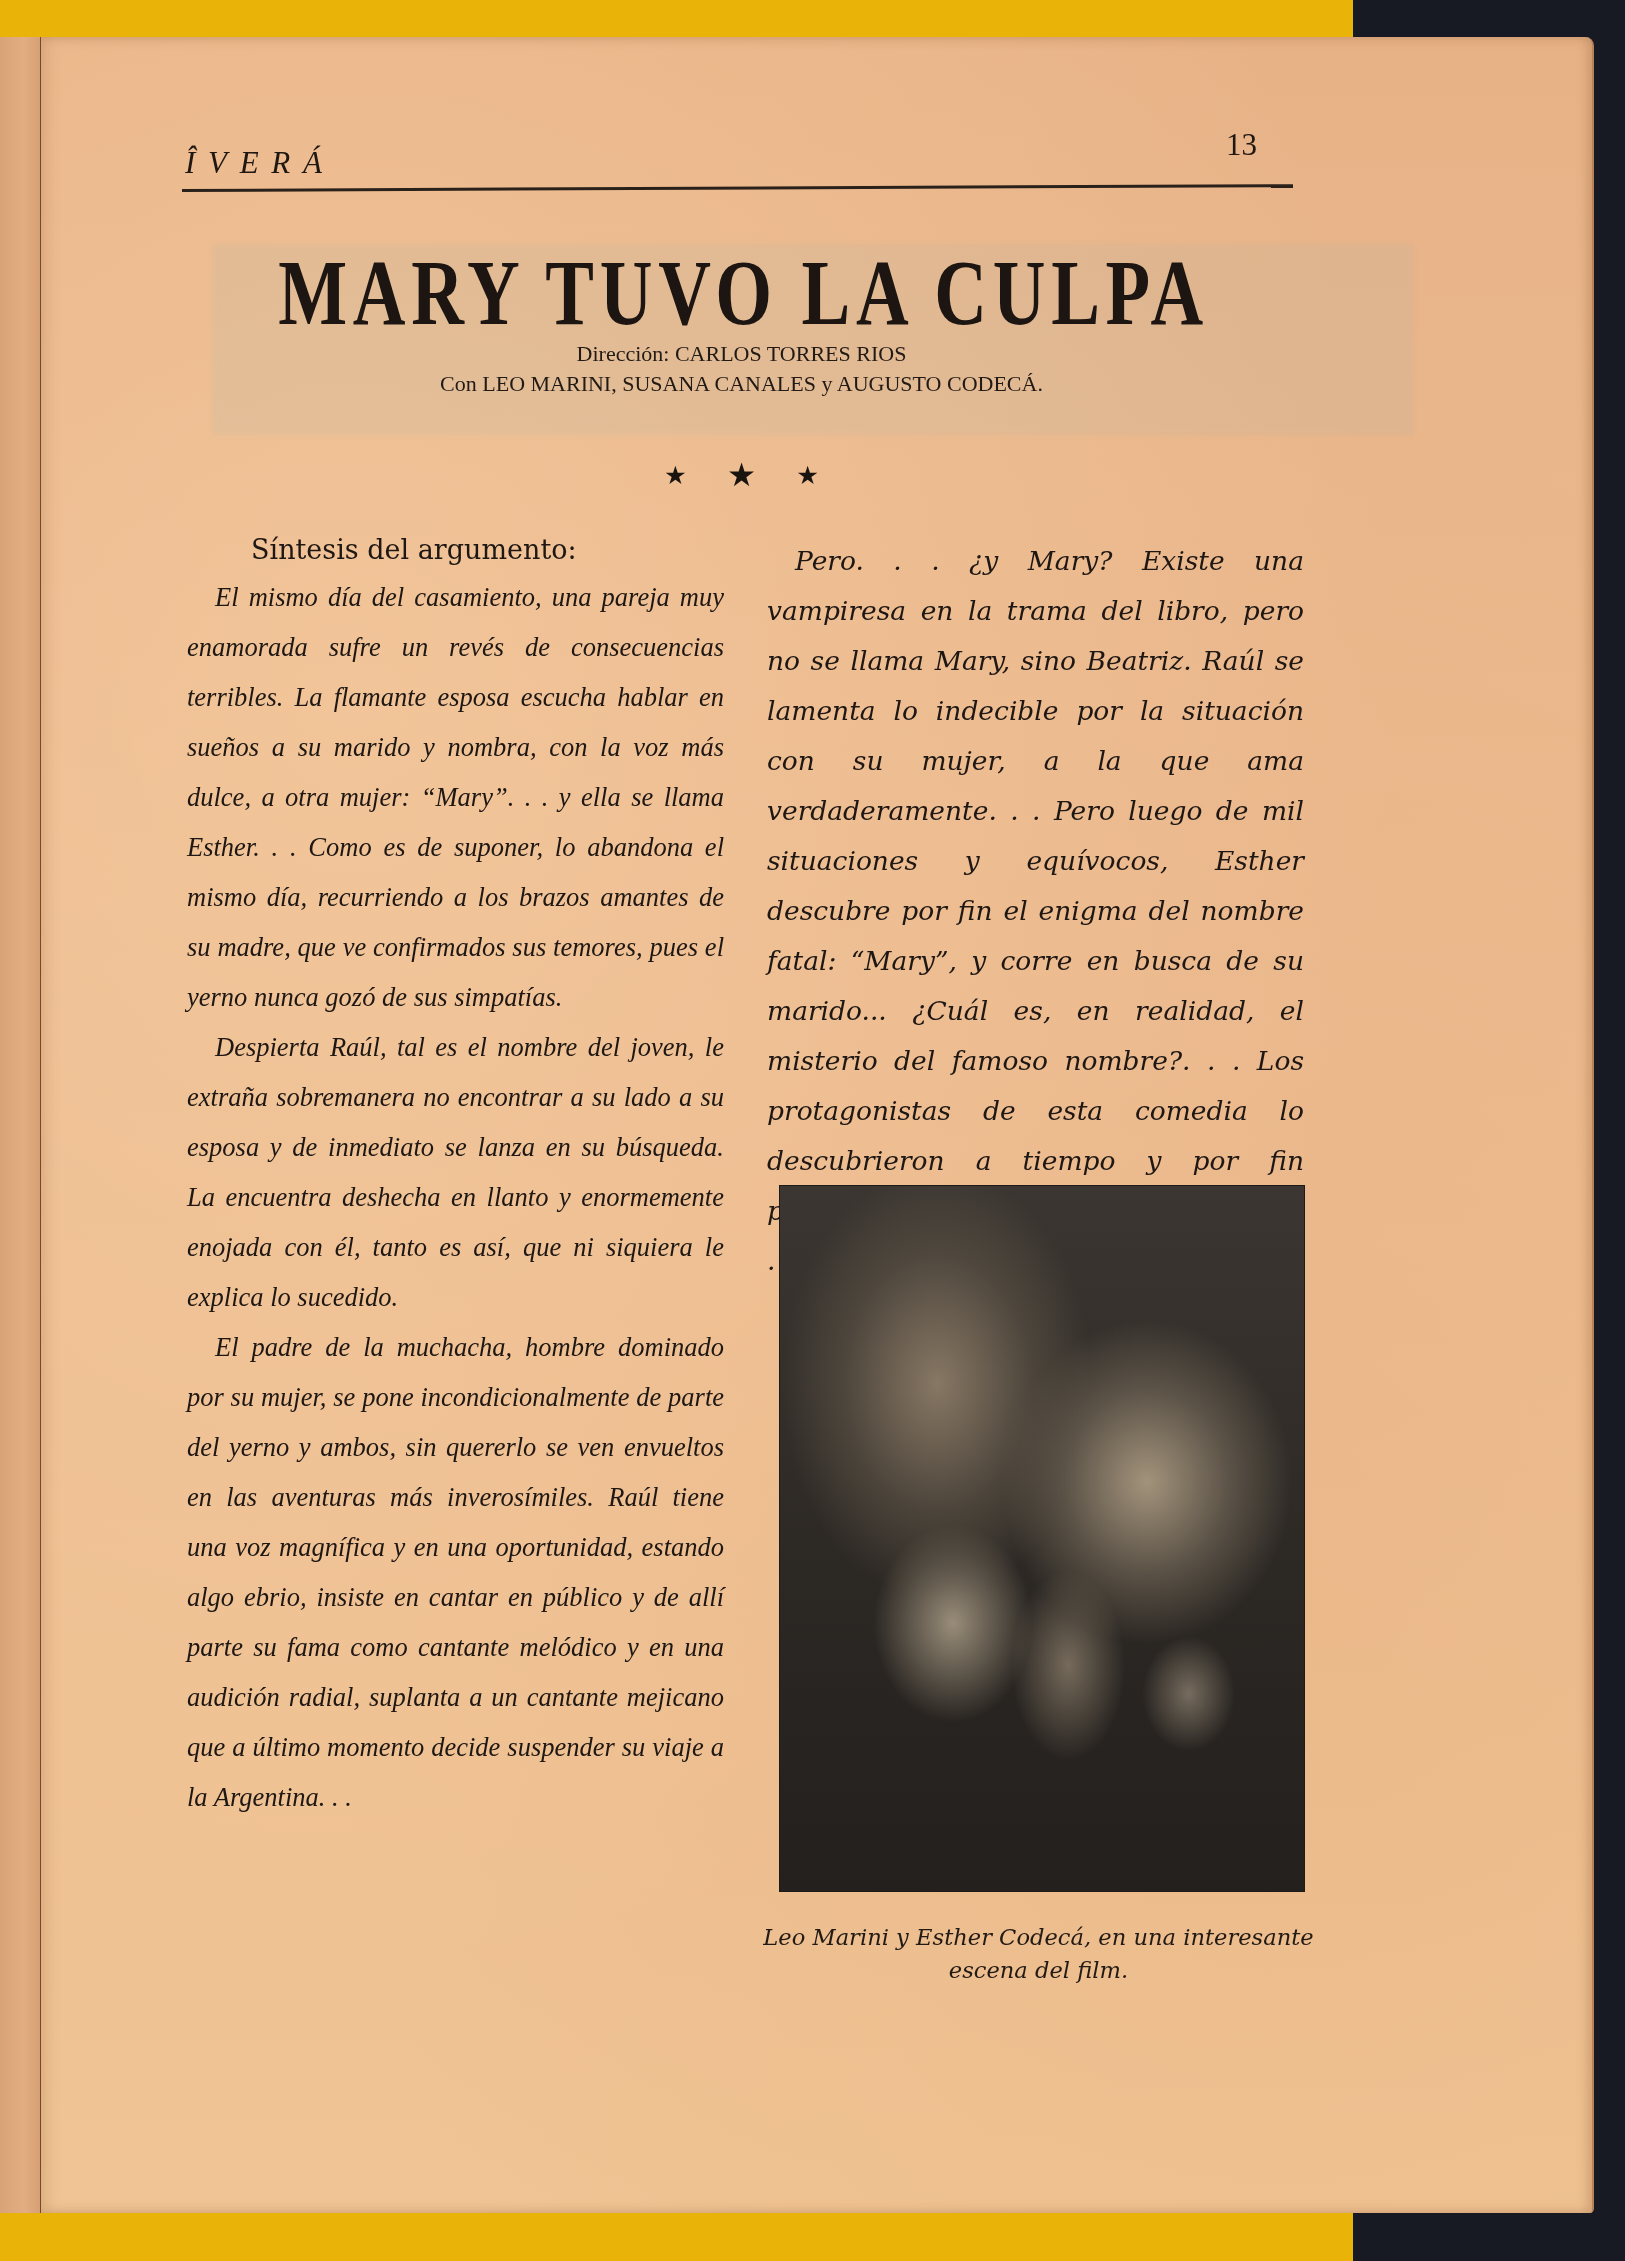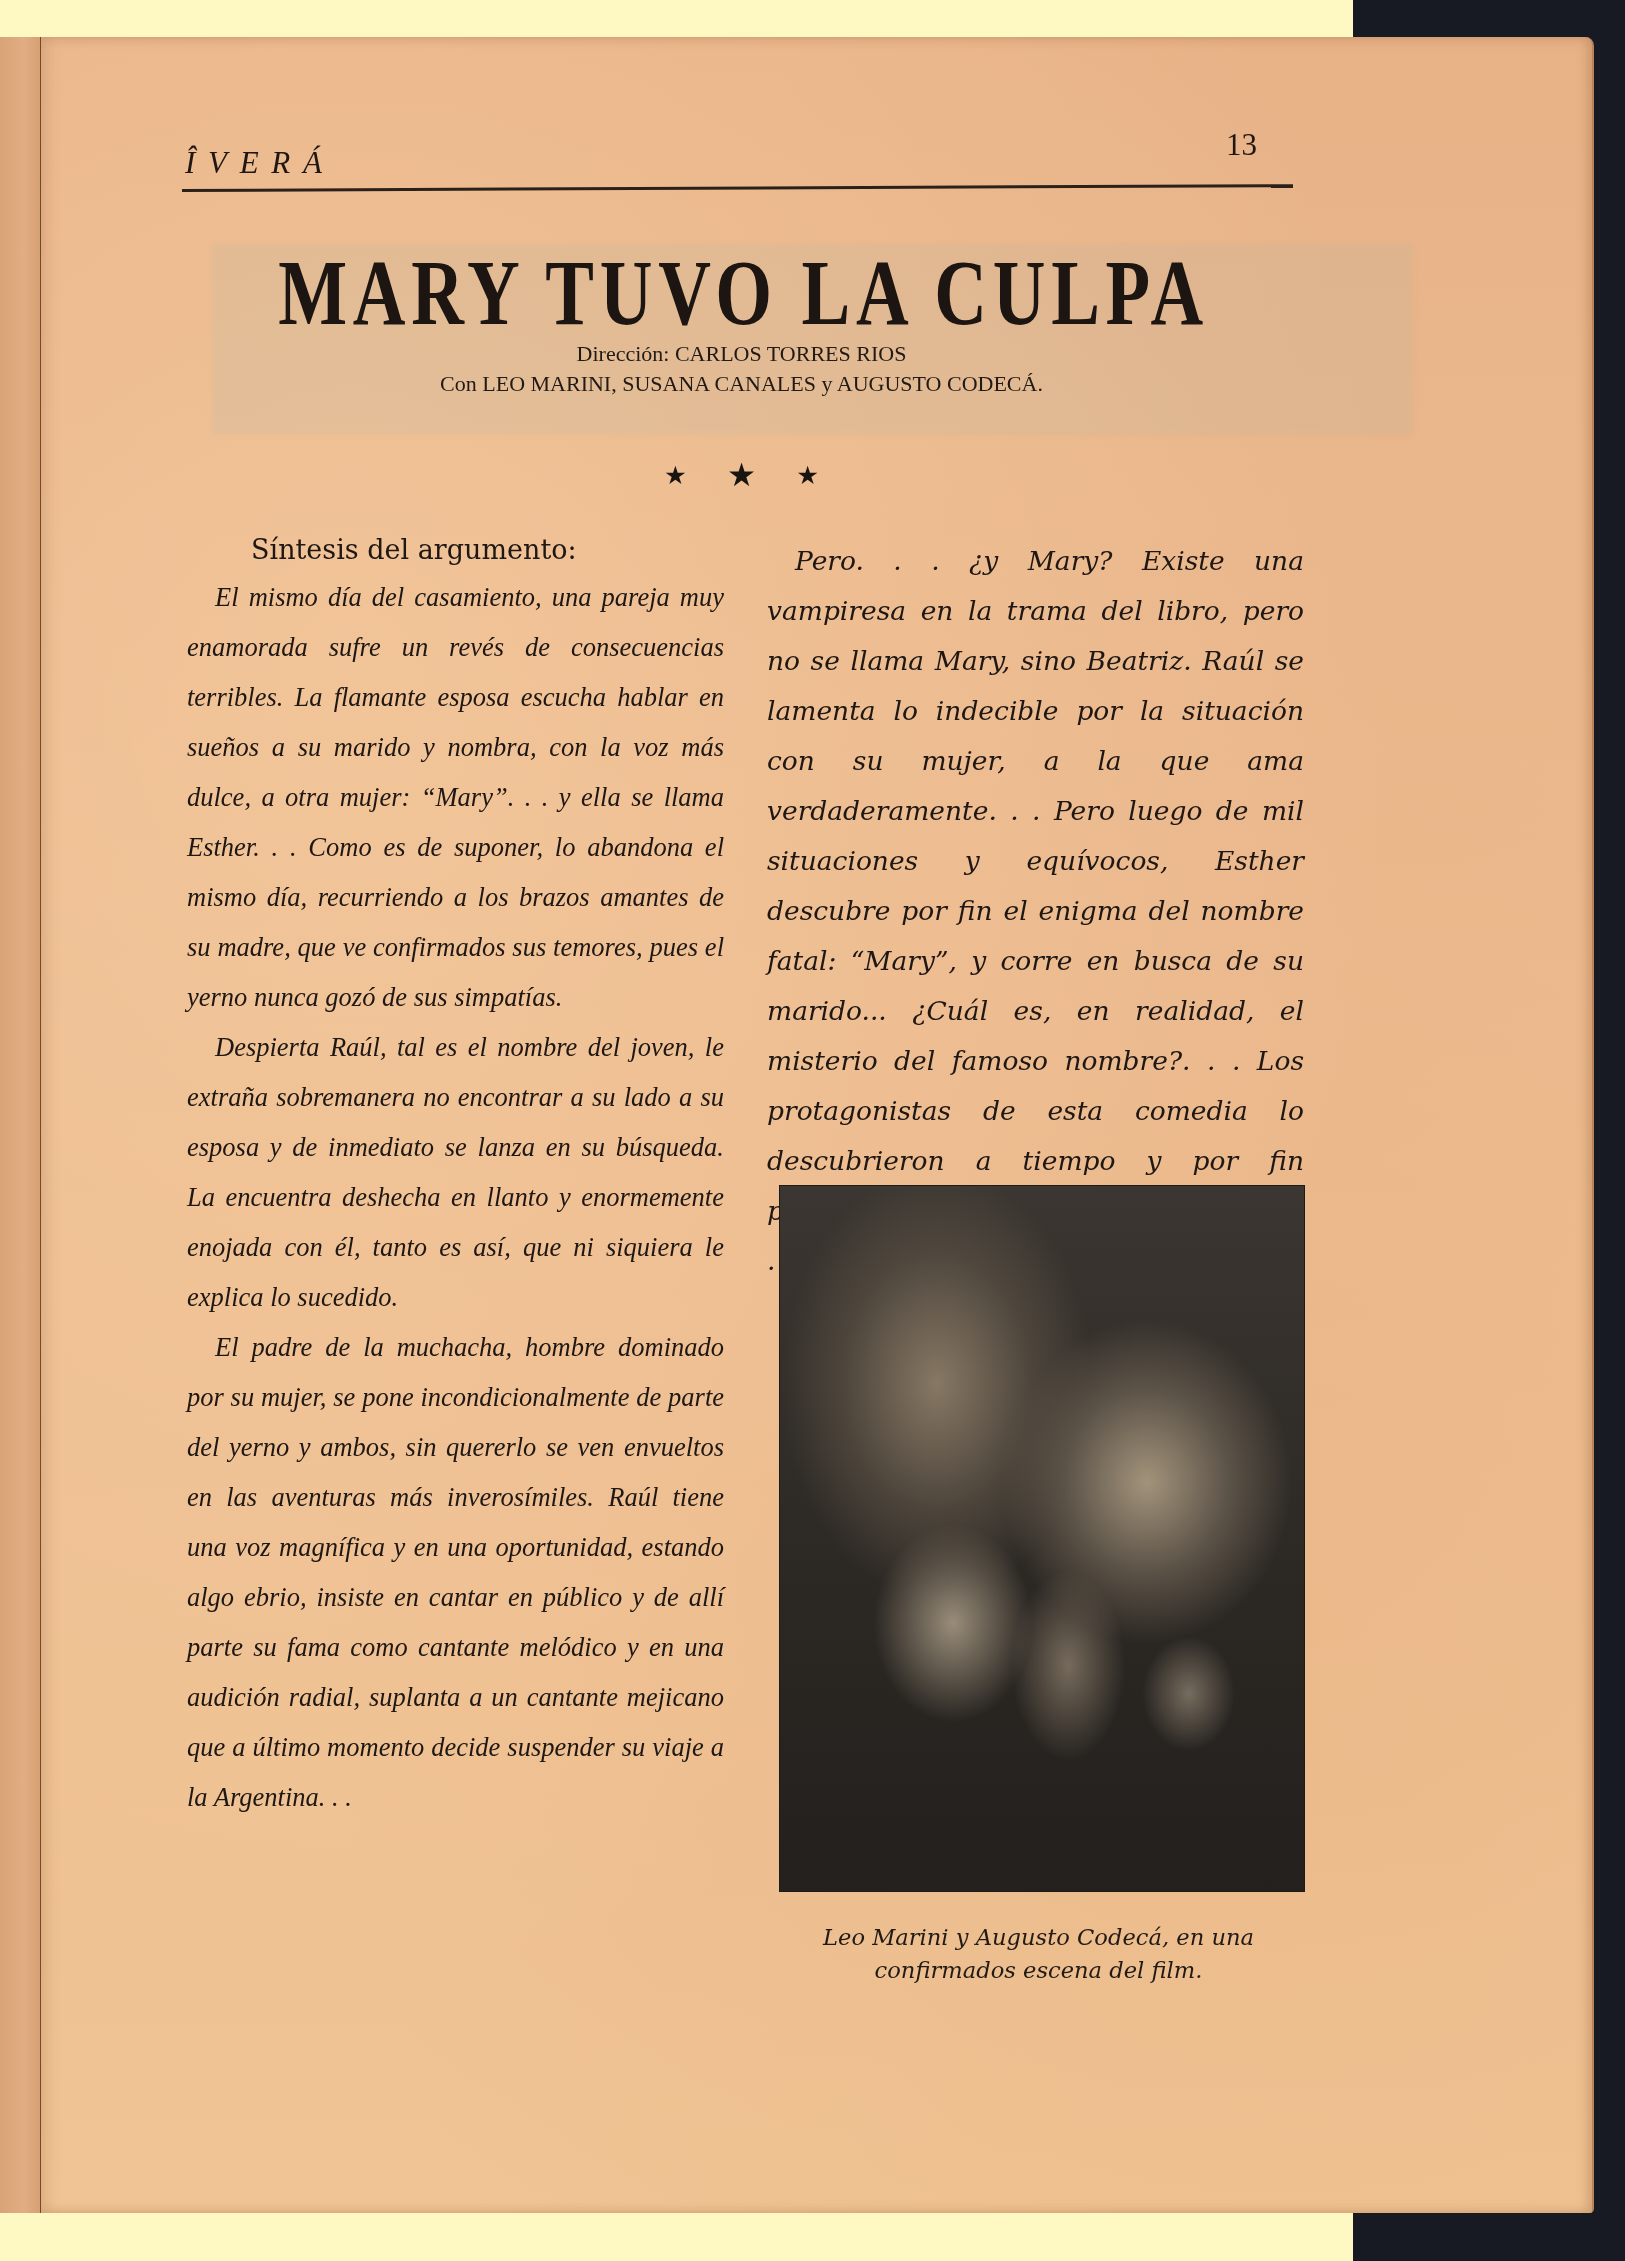--- a/index.html
+++ b/index.html
@@ -7,21 +7,21 @@
       padding: 0;
       width: 1625px;
       height: 2261px;
       background: #171a22;
       overflow: hidden;
     }
     .scan {
       position: relative;
       width: 1353px;
       height: 2261px;
-      background: #fef9c3;
+      background: #eab308;
     }
     .left-page-edge {
       position: absolute;
       left: 0;
       top: 37px;
       width: 40px;
       height: 2176px;
       background: linear-gradient(90deg, #d9a378 0%, #e2ad82 60%, #d6a073 100%);
       border-right: 2.1px solid #6f4a2c;
     }
@@ -202,15 +202,15 @@
     <p class="para">El mismo día del casamiento, una pareja muy enamorada sufre un revés de consecuencias terribles. La flamante esposa escucha hablar en sueños a su marido y nombra, con la voz más dulce, a otra mujer: “Mary”. . . y ella se llama Esther. . . Como es de suponer, lo abandona el mismo día, recurriendo a los brazos amantes de su madre, que ve confirmados sus temores, pues el yerno nunca gozó de sus simpatías.</p>
     <p class="para">Despierta Raúl, tal es el nombre del joven, le extraña sobremanera no encontrar a su lado a su esposa y de inmediato se lanza en su búsqueda. La encuentra deshecha en llanto y enormemente enojada con él, tanto es así, que ni siquiera le explica lo sucedido.</p>
     <p class="para">El padre de la muchacha, hombre dominado por su mujer, se pone incondicionalmente de parte del yerno y ambos, sin quererlo se ven envueltos en las aventuras más inverosímiles. Raúl tiene una voz magnífica y en una oportunidad, estando algo ebrio, insiste en cantar en público y de allí parte su fama como cantante melódico y en una audición radial, suplanta a un cantante mejicano que a último momento decide suspender su viaje a la Argentina. . .</p>
   </div>
 
   <div class="col col-right">
     <p class="para noindent">Pero. . . ¿y Mary? Existe una vampiresa en la trama del libro, pero no se llama Mary, sino Beatriz. Raúl se lamenta lo indecible por la situación con su mujer, a la que ama verdaderamente. . . Pero luego de mil situaciones y equívocos, Esther descubre por fin el enigma del nombre fatal: “Mary”, y corre en busca de su marido... ¿Cuál es, en realidad, el misterio del famoso nombre?. . . Los protagonistas de esta comedia lo descubrieron a tiempo y por fin pudieron ser verdaderamente felices. . .</p>
   </div>
 
   <div class="photo" title="Black and white film still of two men in suits, the older one pointing"></div>
-  <div class="caption">Leo Marini y Augusto Codecá, en una confirmados escena del film.</div>
+  <div class="caption">Leo Marini y Esther Codecá, en una interesante escena del film.</div>
 </div>
 
 
 </body></html>

